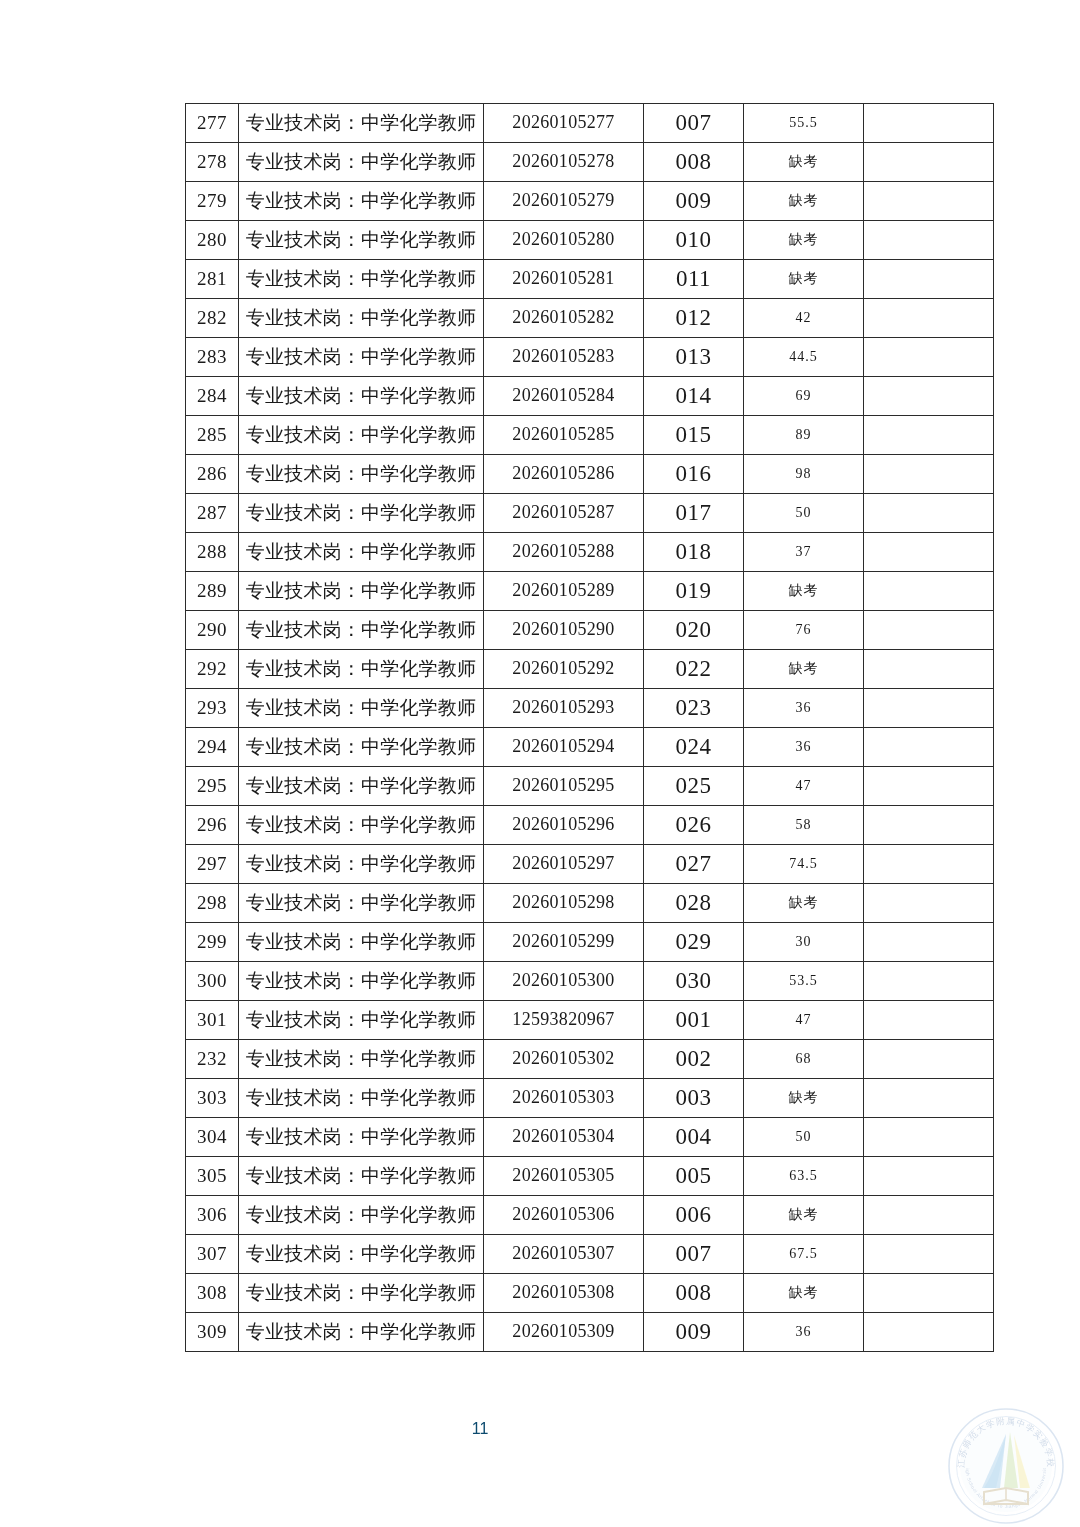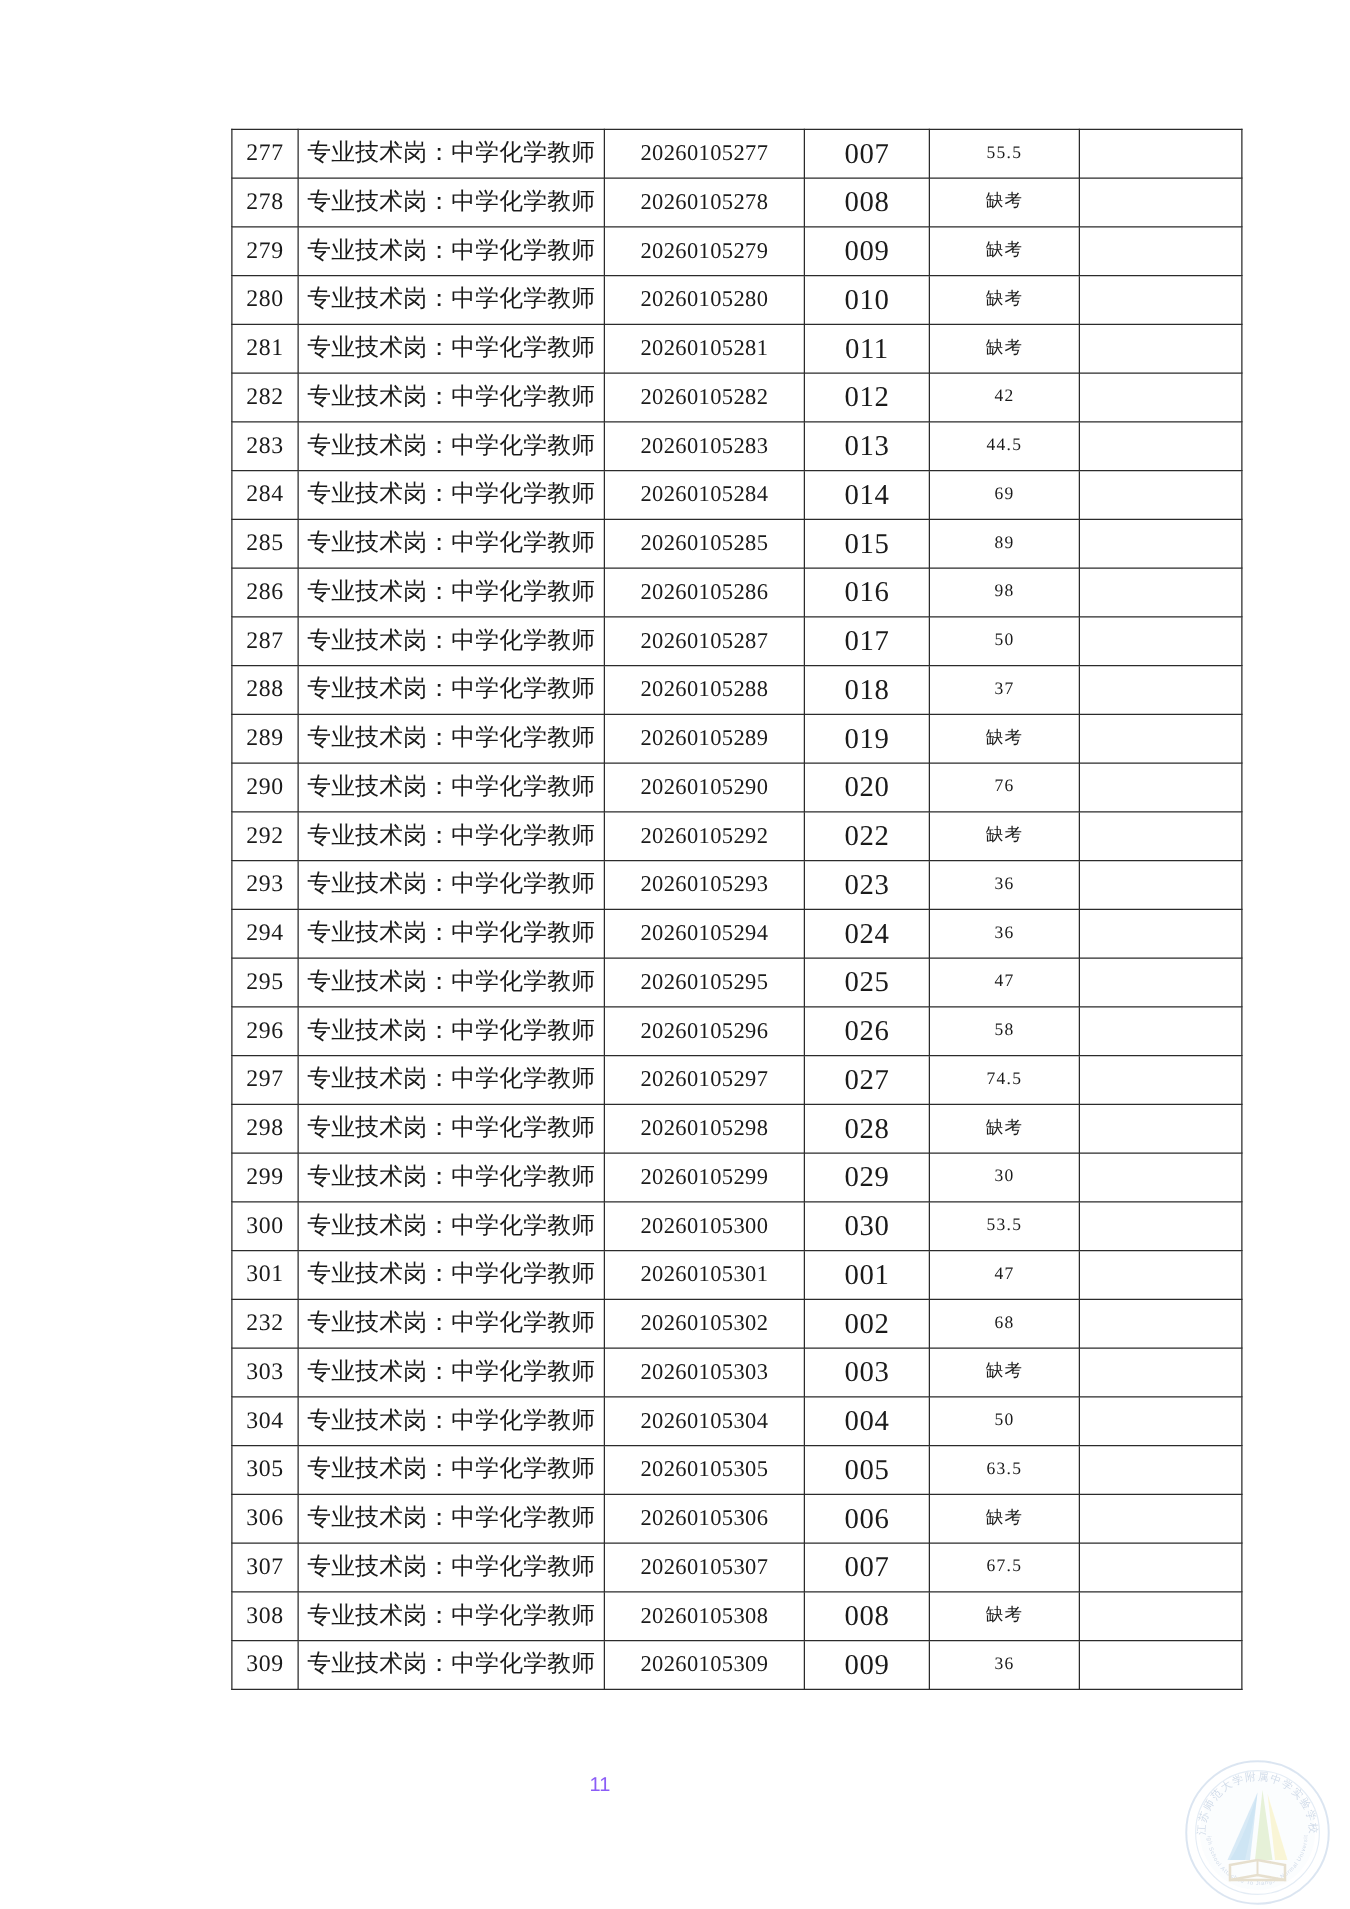--- a/index.html
+++ b/index.html
@@ -81,21 +81,21 @@
 
   
   #page-number {
     position: absolute;
     left: 0;
     top: 1420px;
     width: 960px;
     text-align: center;
     font-size: 16px;
     font-family: "Liberation Sans", "DejaVu Sans", sans-serif;
-    color: #8b5cf6;
+    color: #0c4a6e;
   }
 
   
   #watermark {
     position: absolute;
     left: 944px;
     top: 1404px;
     width: 124px;
     height: 124px;
     opacity: 0.40;
@@ -299,21 +299,21 @@
           <td class="seq">300</td>
           <td class="post">专业技术岗：中学化学教师</td>
           <td class="id">20260105300</td>
           <td class="seat">030</td>
           <td class="score">53.5</td>
           <td class="note"></td>
         </tr>
         <tr>
           <td class="seq">301</td>
           <td class="post">专业技术岗：中学化学教师</td>
-          <td class="id">20260105301</td>
+          <td class="id">12593820967</td>
           <td class="seat">001</td>
           <td class="score">47</td>
           <td class="note"></td>
         </tr>
         <tr>
           <td class="seq">232</td>
           <td class="post">专业技术岗：中学化学教师</td>
           <td class="id">20260105302</td>
           <td class="seat">002</td>
           <td class="score">68</td>

